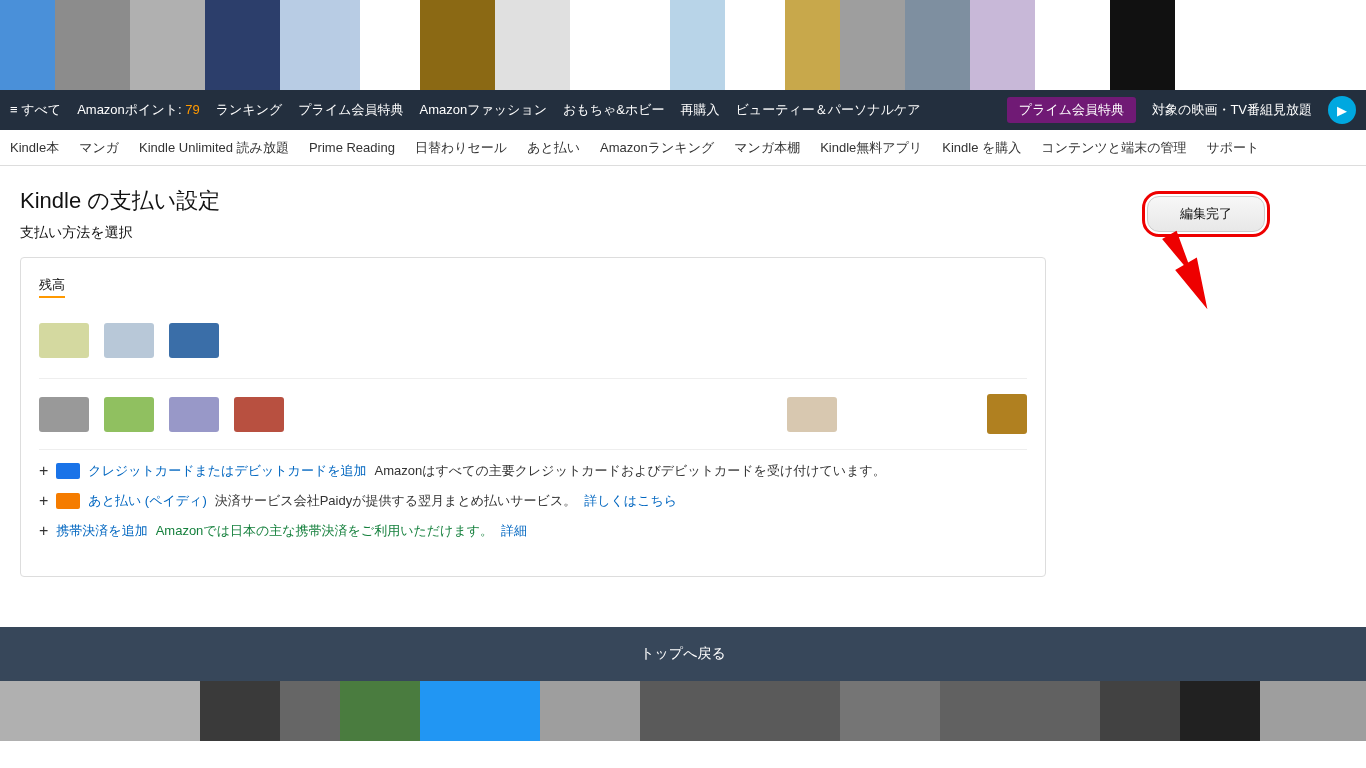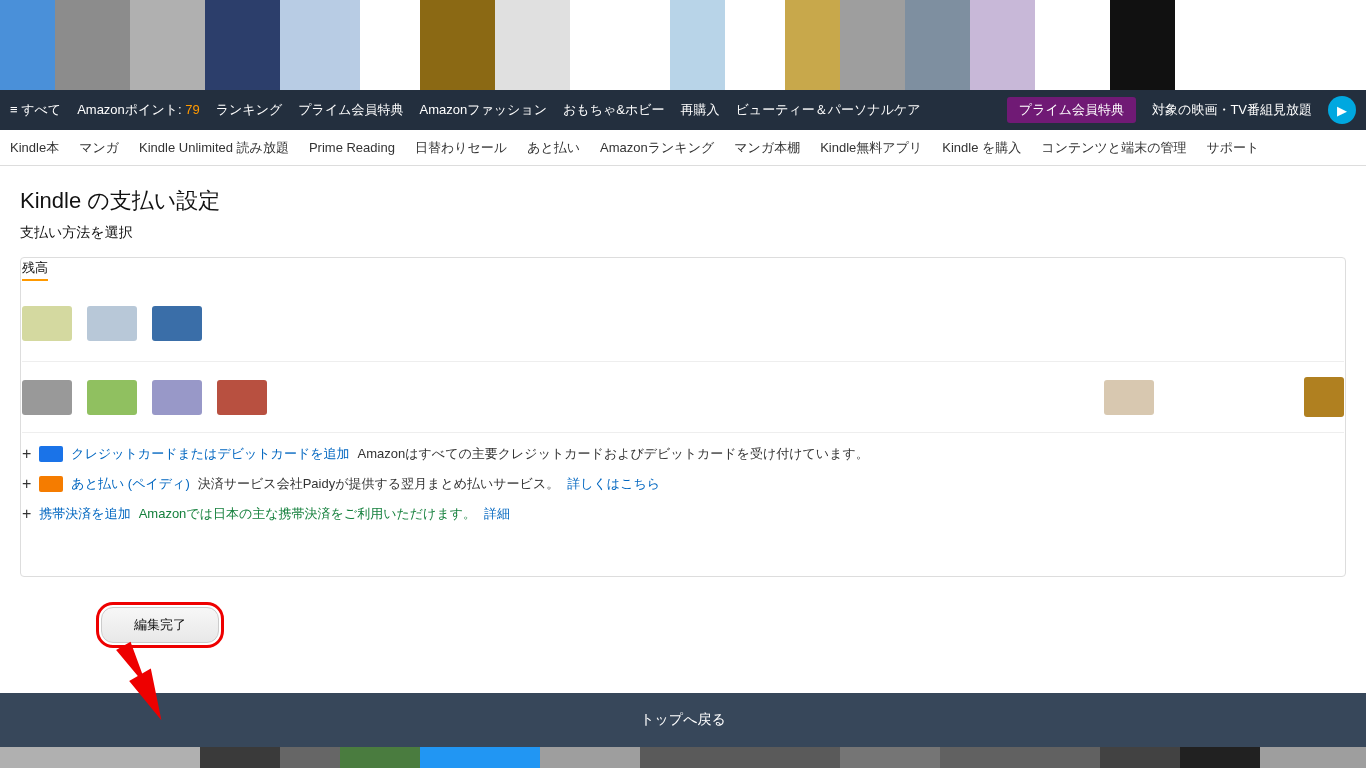--- a/index.html
+++ b/index.html
@@ -81,21 +81,20 @@
       text-decoration: none;
       white-space: nowrap;
       cursor: pointer;
     }
 
     
     .main-content {
       padding: 20px 20px;
       display: flex;
       gap: 20px;
-      flex-direction: column;
     }
 
     .left-section {
       flex: 1;
     }
 
     .page-title {
       font-size: 22px;
       font-weight: normal;
       margin-bottom: 8px;
@@ -105,21 +104,21 @@
     .section-subtitle {
       font-size: 14px;
       color: #111;
       margin-bottom: 15px;
       font-weight: normal;
     }
 
     .payment-box {
       border: 1px solid #ddd;
       border-radius: 4px;
-      padding: 1px;
+      padding: 18px;
       min-height: 320px;
     }
 
     .balance-label {
       font-size: 13px;
       color: #111;
       margin-bottom: 5px;
       border-bottom: 2px solid #f90;
       display: inline-block;
       padding-bottom: 2px;

